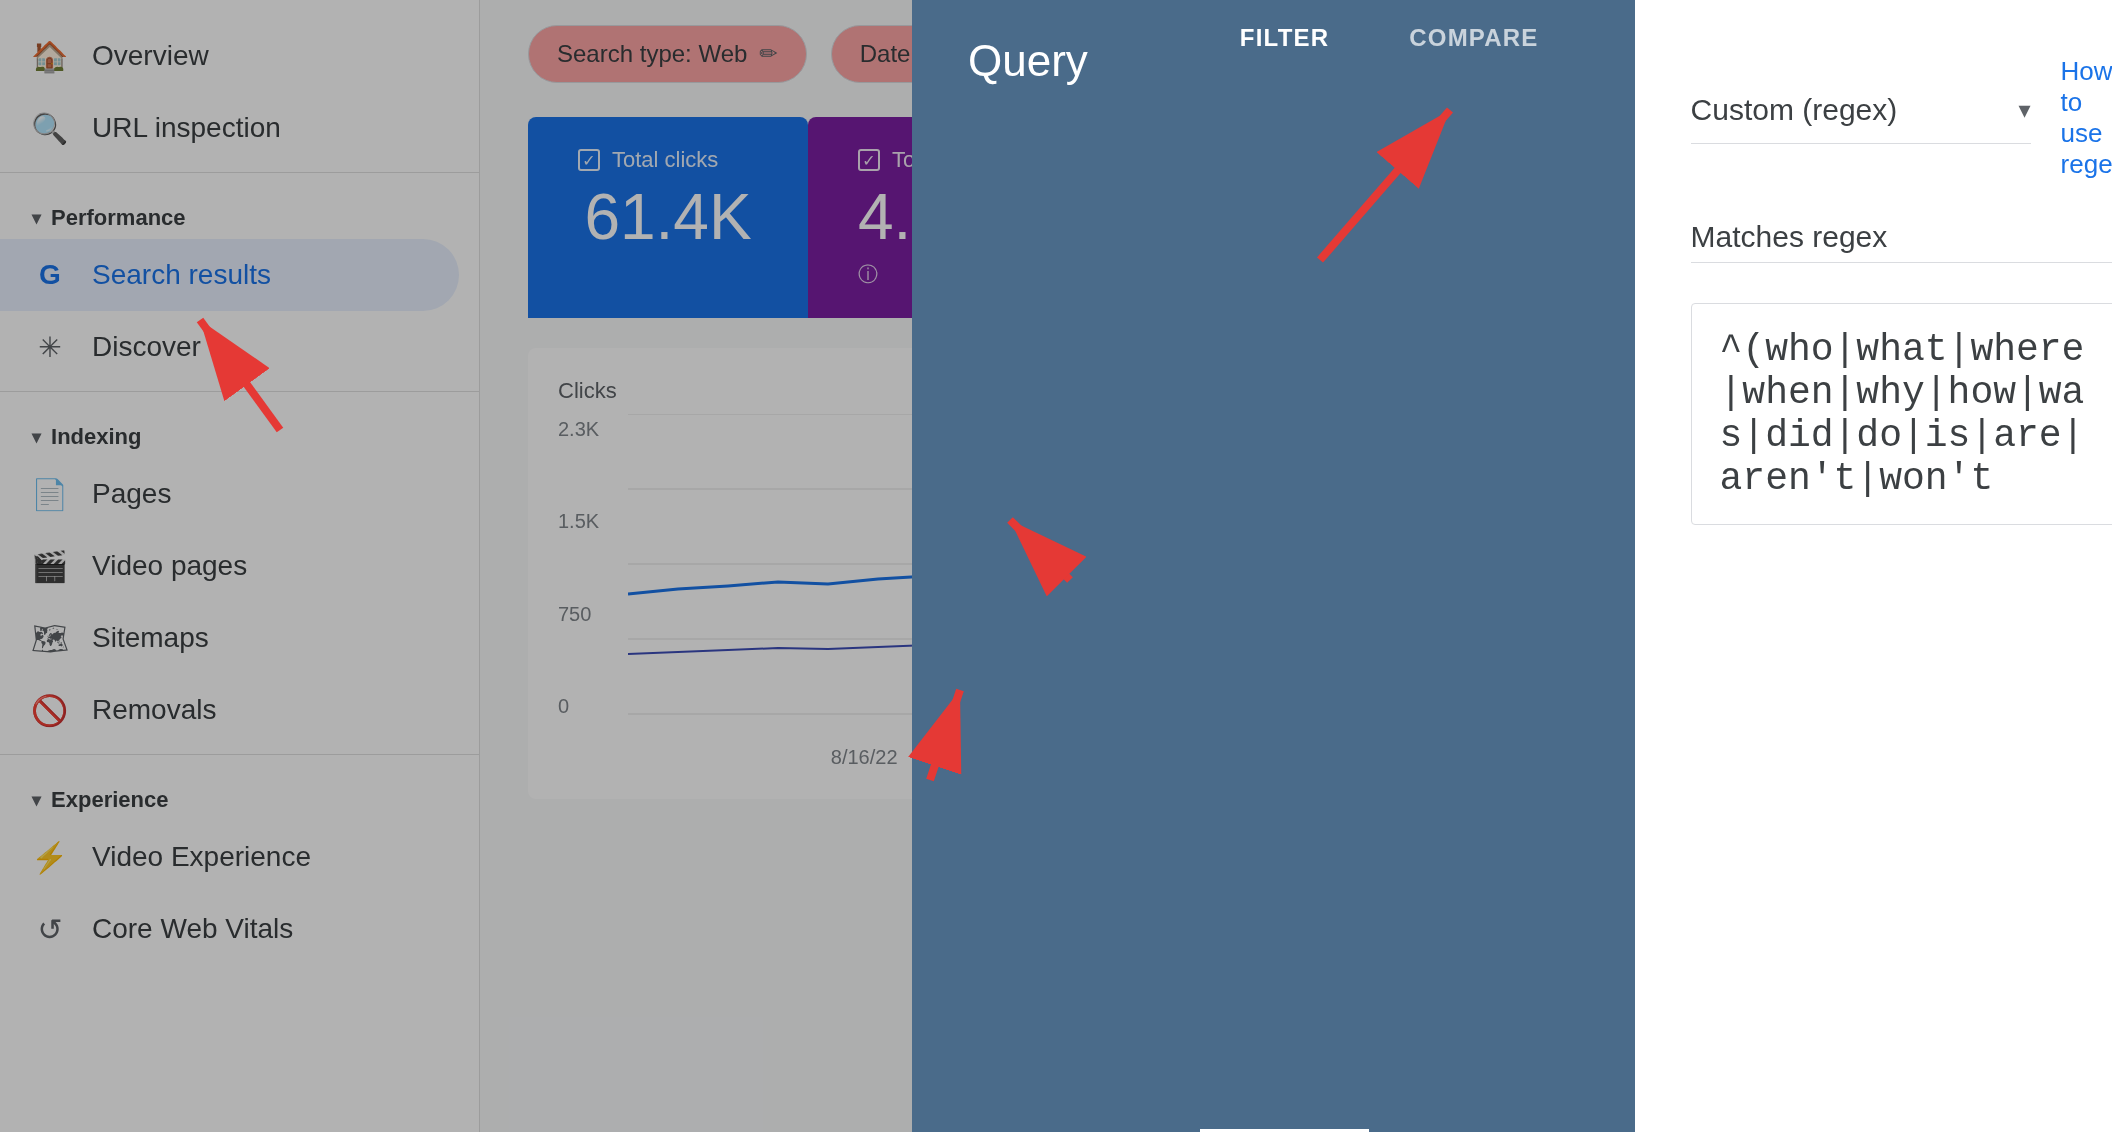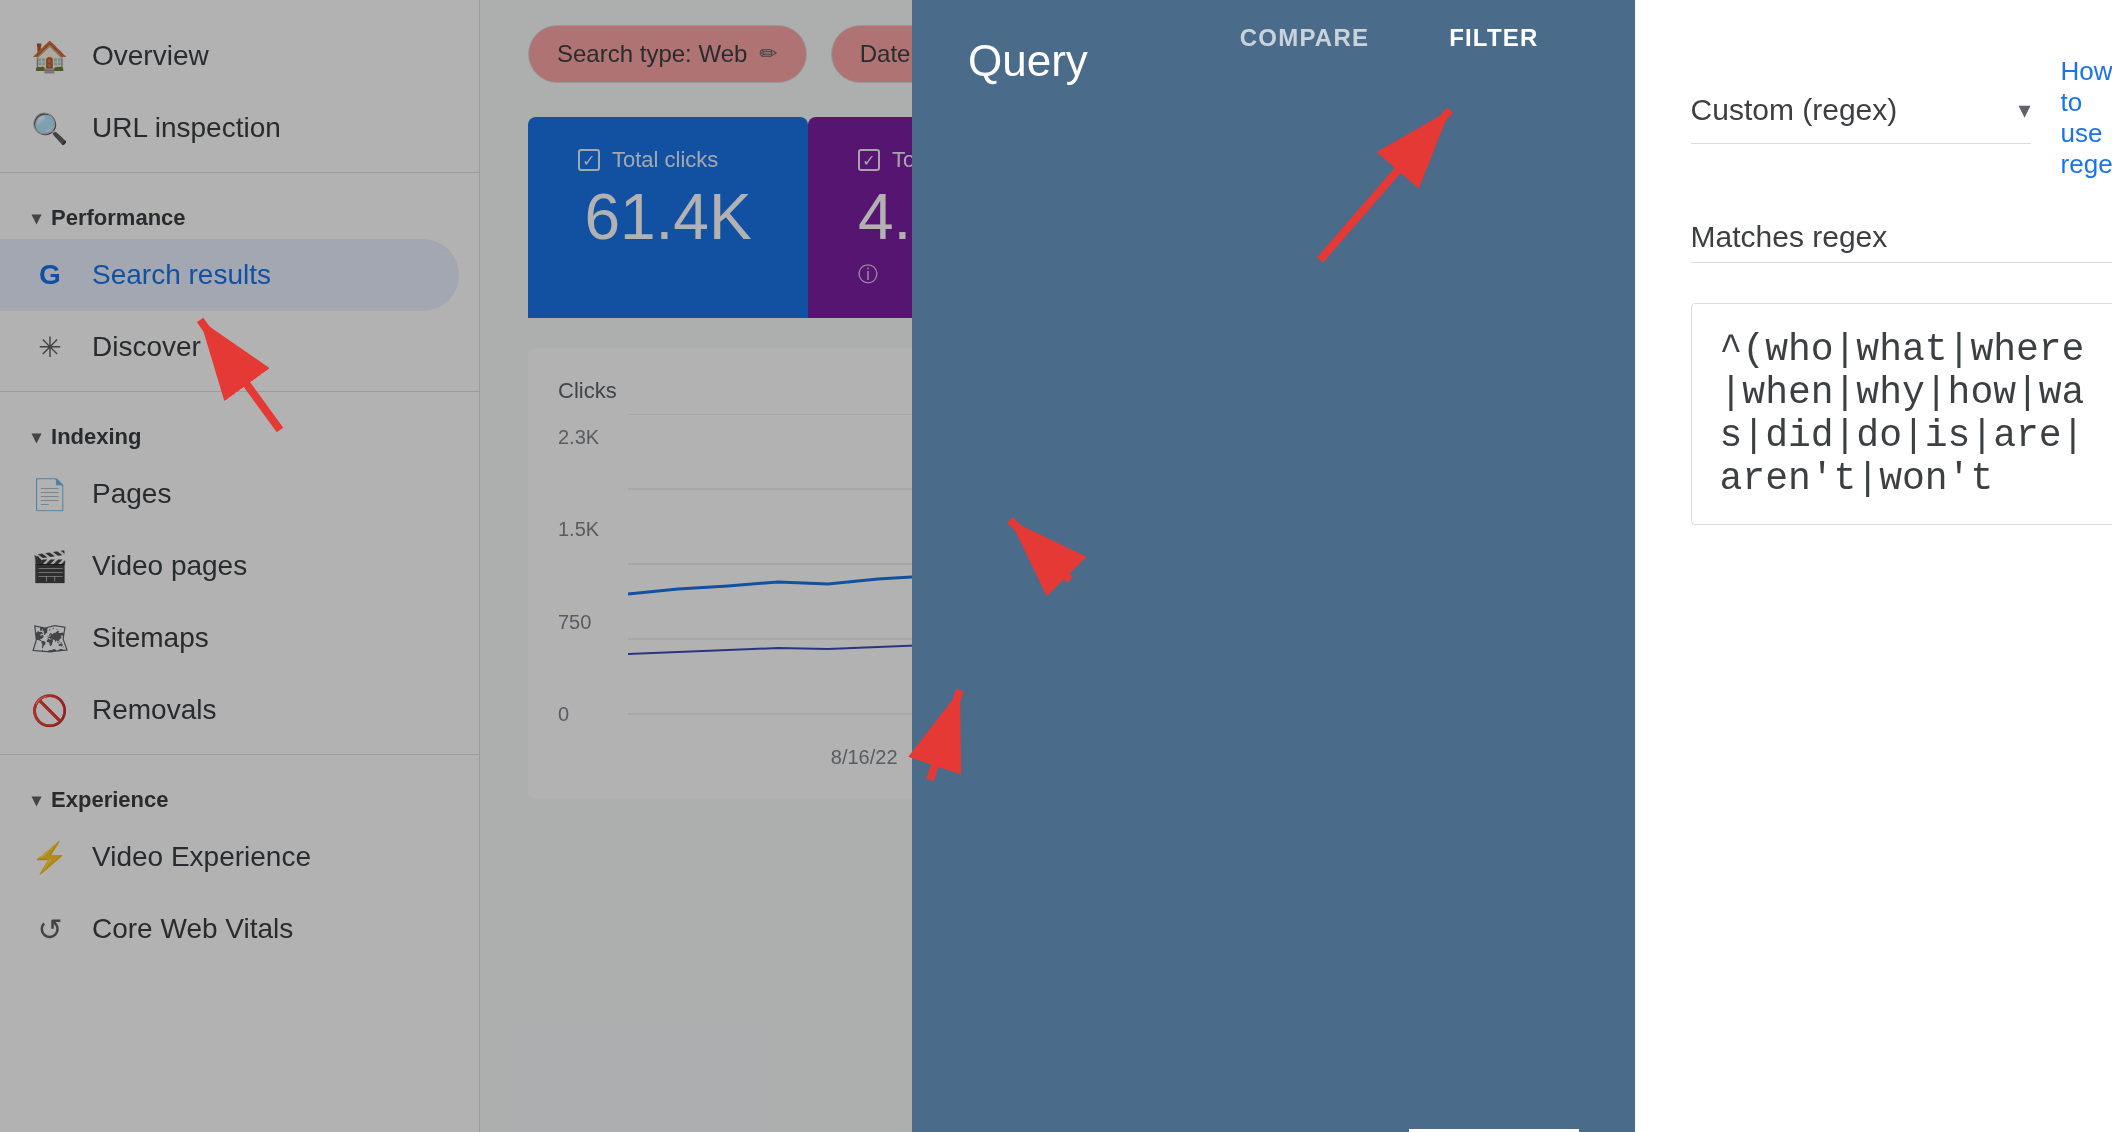--- a/index.html
+++ b/index.html
@@ -448,21 +448,21 @@
         <span>Average position</span>
       </div>
       <div class="metric-value">16.2</div>
     </div>
   </div>
 
   <div class="chart-area">
     <div style="font-size:22px;color:#5f6368;margin-bottom:10px;">Clicks</div>
     <div style="position:relative;">
 
-      <div style="position:absolute;left:0;top:12px;height:300px;display:flex;flex-direction:column;justify-content:space-between;font-size:20px;color:#80868b;">
+      <div style="position:absolute;left:0;top:4px;height:300px;display:flex;flex-direction:column;justify-content:space-between;font-size:20px;color:#80868b;">
         <span>2.3K</span>
         <span>1.5K</span>
         <span>750</span>
         <span>0</span>
       </div>
 
       <div style="margin-left:70px;">
         <svg width="1100" height="300" class="chart-svg">
 
           <line x1="0" y1="0" x2="1100" y2="0" stroke="#e0e0e0" stroke-width="1"></line>
@@ -486,22 +486,22 @@
   </div>
 </div>
 
 <div class="modal-backdrop"></div>
 
 <div class="query-modal">
   <div class="modal-header">
     <div class="modal-title">Query</div>
   </div>
   <div class="modal-tabs">
+    <div class="modal-tab active">FILTER</div>
     <div class="modal-tab">COMPARE</div>
-    <div class="modal-tab active">FILTER</div>
   </div>
   <div class="modal-body">
 
     <div class="dropdown-row">
       <div class="modal-dropdown">
         <span class="modal-dropdown-label">Custom (regex)</span>
         <span class="modal-dropdown-arrow">▾</span>
       </div>
       <a class="modal-link">How to use regex</a>
     </div>

